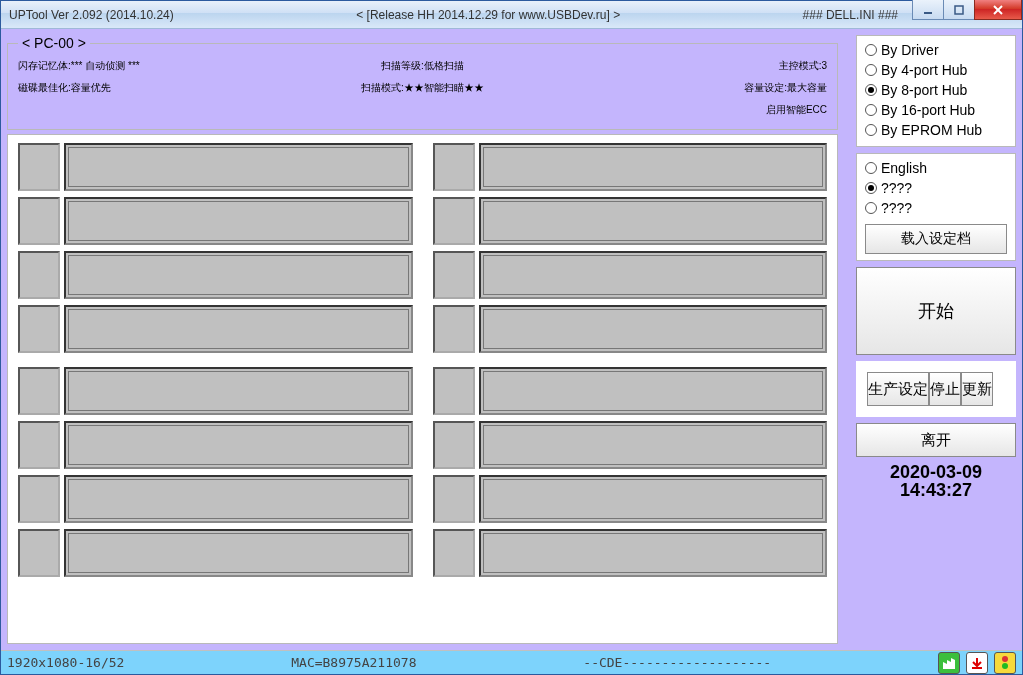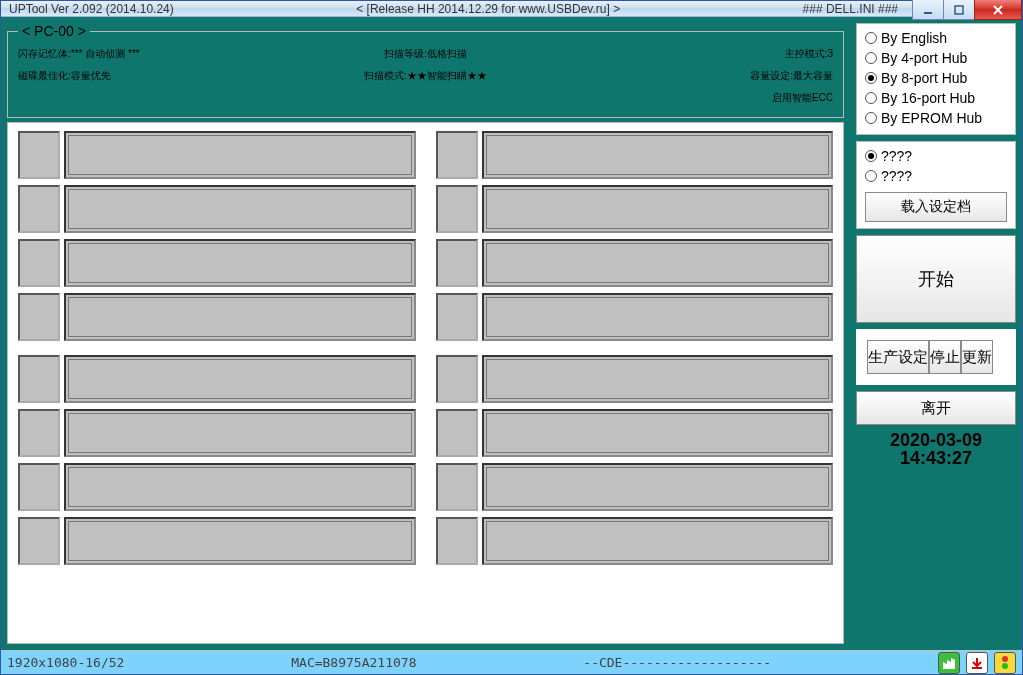--- a/index.html
+++ b/index.html
@@ -15,21 +15,21 @@
   }
   .window {
     width: 1023px;
     height: 675px;
     border: 1px solid #2c5a9e;
     background: #fff;
     display: flex;
     flex-direction: column;
   }
   .titlebar {
-    height: 16px;
+    height: 28px;
     background: linear-gradient(to bottom, #e8f0fa 0%, #cfe0f5 45%, #bcd5ef 46%, #d9e8f8 100%);
     border-bottom: 1px solid #9fb8d8;
     display: flex;
     align-items: center;
     padding: 0 4px 0 8px;
     font-size: 12px;
     color: #333;
     position: relative;
   }
   .titlebar .title-text { flex: 0 0 auto; }
@@ -58,24 +58,24 @@
   }
   .win-btn.close {
     width: 48px;
     background: linear-gradient(to bottom,#f08080,#d43b2a 45%,#c22 46%,#e85a4a);
     color:#fff;
     border-color:#8a2a1f;
     border-top-right-radius: 0;
   }
   .client {
     flex:1;
-    background:#0f766e;
+    background:#c4b5fd;
     padding:6px;
     display:flex;
-    gap:12px;
+    gap:18px;
   }
   .left {
     flex:1;
     display:flex;
     flex-direction:column;
   }
   .right {
     width:160px;
     display:flex;
     flex-direction:column;
@@ -338,21 +338,21 @@
         </div>
       </div>
 
     </div>
 
     <div class="right">
 
       <div class="panel" id="topology-panel">
           <div class="radio-row">
             <span class="radio-dot"></span>
-            <span>By English</span>
+            <span>By Driver</span>
           </div>
           <div class="radio-row">
             <span class="radio-dot"></span>
             <span>By 4-port Hub</span>
           </div>
           <div class="radio-row">
             <span class="radio-dot sel"></span>
             <span>By 8-port Hub</span>
           </div>
           <div class="radio-row">
@@ -360,20 +360,24 @@
             <span>By 16-port Hub</span>
           </div>
           <div class="radio-row">
             <span class="radio-dot"></span>
             <span>By EPROM Hub</span>
           </div>
         </div>
 
       <div class="panel">
         <div id="language-radios">
+            <div class="radio-row">
+              <span class="radio-dot"></span>
+              <span>English</span>
+            </div>
             <div class="radio-row">
               <span class="radio-dot sel"></span>
               <span>????</span>
             </div>
             <div class="radio-row">
               <span class="radio-dot"></span>
               <span>????</span>
             </div>
           </div>
         <div style="height:6px"></div>

